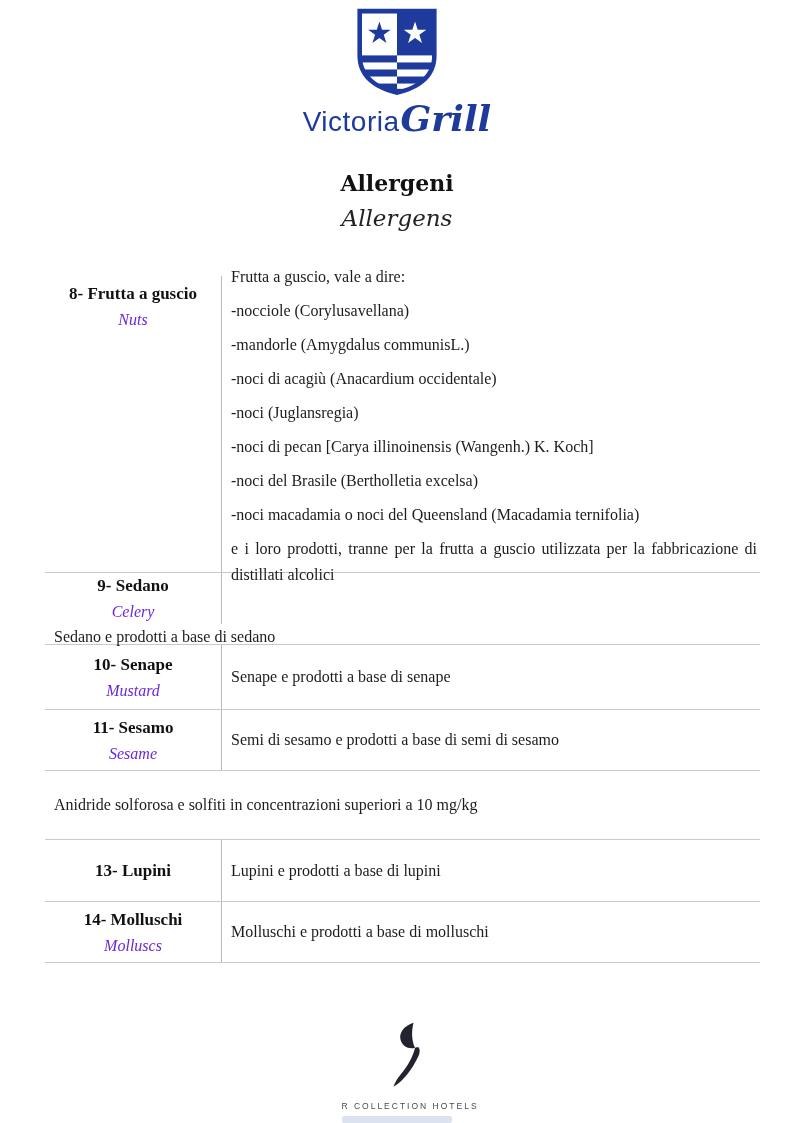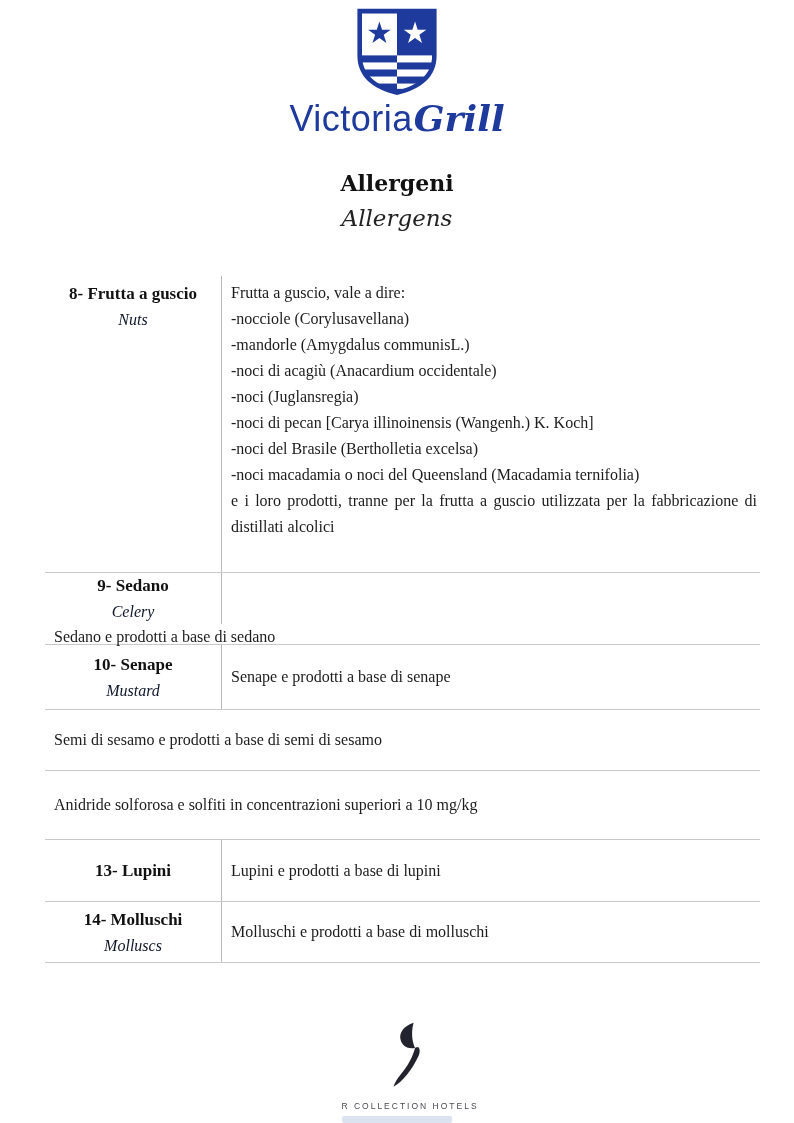--- a/index.html
+++ b/index.html
@@ -10,21 +10,21 @@
     font-family:"Liberation Serif", serif;
     color:#1f1f1f;
     overflow:hidden;
   }
   
   .logo{position:absolute;top:7px;left:0;right:0;text-align:center;}
   .logo svg{display:block;margin:0 auto;}
   .wordmark{margin-top:2px;display:flex;align-items:baseline;justify-content:center;}
   .wordmark .w1{
     font-family:"Liberation Sans", sans-serif;
-    font-size:36px;font-weight:400;letter-spacing:0.5px;
+    font-size:28px;font-weight:400;letter-spacing:0.5px;
     color:#1d3a9c;
   }
   .wordmark .w2{
     font-family:"DejaVu Serif", serif;
     font-size:36px;font-weight:bold;font-style:italic;
     color:#1d3a9c;margin-left:1px;
   }
   
   .titles{position:absolute;top:170px;left:0;right:0;text-align:center;}
   .title{
@@ -53,27 +53,27 @@
   .row:nth-child(6){height:62px;}
   .row:nth-child(7){height:61px;}
   .cl{
     width:177px;box-sizing:border-box;flex:none;
     border-right:1px solid #b9b9b9;
     display:flex;flex-direction:column;align-items:center;justify-content:center;
     text-align:center;
   }
   .row:nth-child(1) .cl{justify-content:flex-start;padding-top:5px;}
   .nm{font-weight:bold;font-size:17px;line-height:26px;color:#111;}
-  .en{font-style:italic;font-size:16px;line-height:25px;color:#0f172a;}
+  .en{font-style:italic;font-size:16px;line-height:25px;color:#6d28d9;}
   .cr{
     flex:1;box-sizing:border-box;
     padding-left:9px;padding-right:3px;
     display:flex;flex-direction:column;justify-content:center;
   }
-  .row:nth-child(1) .cr{justify-content:flex-start;padding-top:4px;}
+  .row:nth-child(1) .cr{justify-content:center;padding-top:4px;gap:8px;}
   .dl{
     font-size:16px;line-height:26px;color:#1c1c1c;
     text-align:justify;
   }
   
   .footer{position:absolute;top:1022px;left:0;right:0;text-align:center;padding-left:26px;}
   .footer svg{display:block;margin:0 auto;}
   .footer-label{
     margin-top:7px;
     font-family:"Liberation Sans", sans-serif;
@@ -160,20 +160,24 @@
       <div class="cl">
         <div class="nm">10- Senape</div>
         <div class="en">Mustard</div>
       </div>
       <div class="cr">
           <div class="dl">Senape e prodotti a base di senape</div>
         </div>
     </div>
 
     <div class="row">
+      <div class="cl">
+        <div class="nm">11- Sesamo</div>
+        <div class="en">Sesame</div>
+      </div>
       <div class="cr">
           <div class="dl">Semi di sesamo e prodotti a base di semi di sesamo</div>
         </div>
     </div>
 
     <div class="row">
       <div class="cr">
           <div class="dl">Anidride solforosa e solfiti in concentrazioni superiori a 10 mg/kg</div>
         </div>
     </div>

